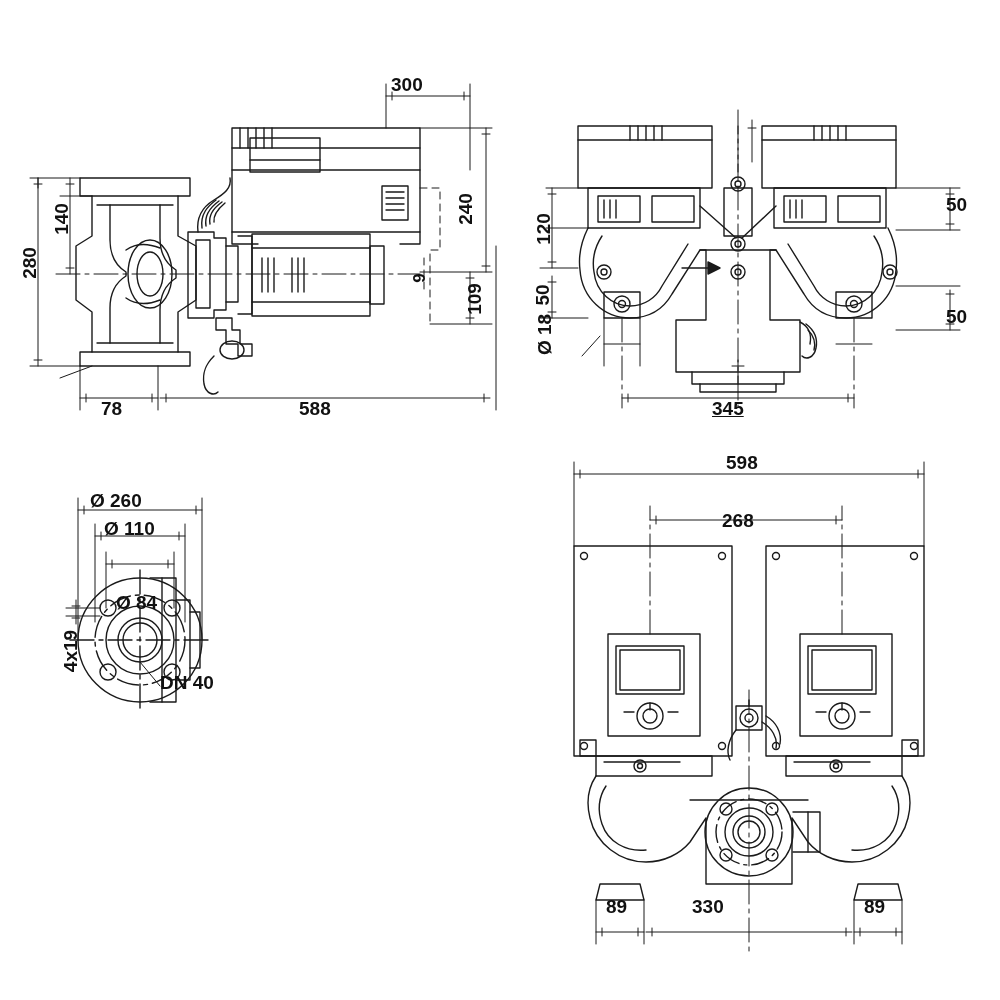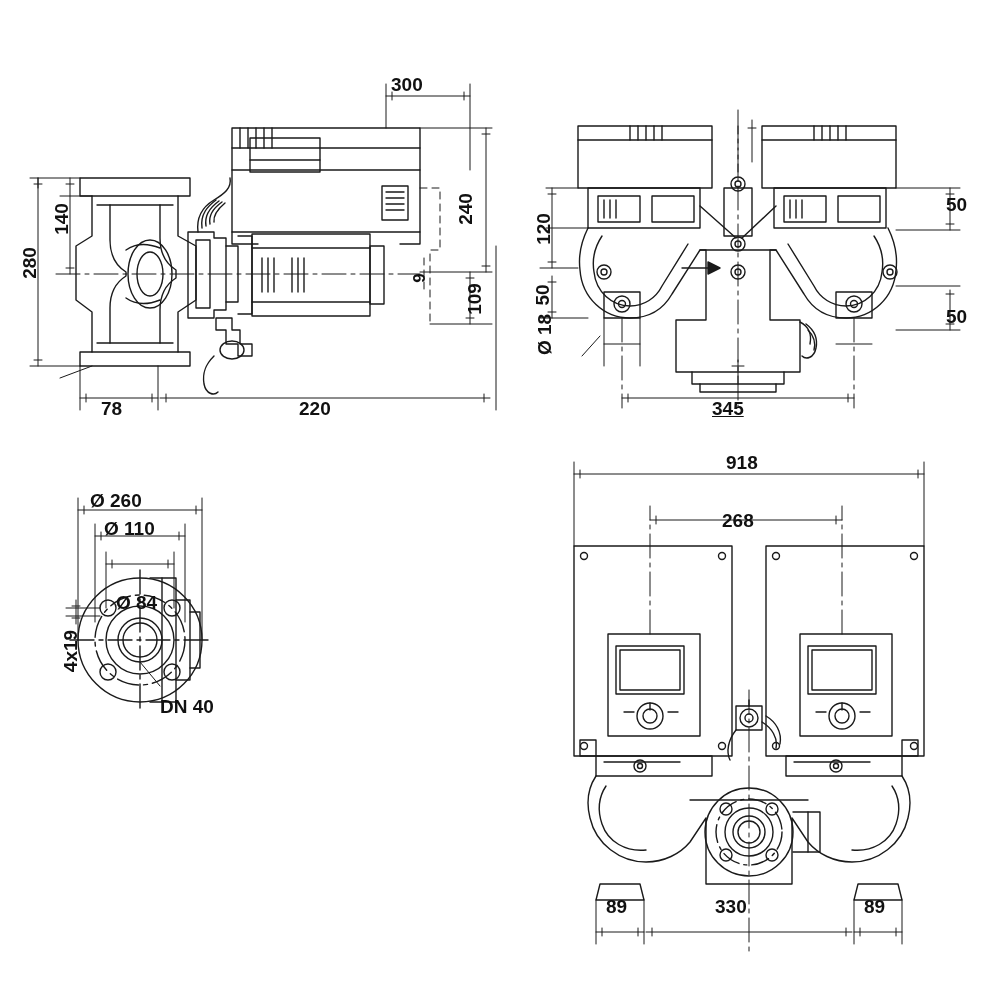--- a/index.html
+++ b/index.html
@@ -369,38 +369,38 @@
 
     <path d="M749,690 L749,952" stroke-dasharray="24 5 4 5"></path>
   </g>
 
   </g>
 </svg>
 
 <div class="lbl dim" style="left:14px;top:252px;transform:rotate(-90deg);transform-origin:center;">280</div>
 <div class="lbl dim" style="left:46px;top:208px;transform:rotate(-90deg);transform-origin:center;">140</div>
 <div class="lbl dim" style="left:101px;top:398px;">78</div>
-<div class="lbl dim" style="left:299px;top:398px;">220</div>
+<div class="lbl dim" style="left:299px;top:398px;">588</div>
 <div class="lbl dim" style="left:391px;top:74px;">300</div>
 <div class="lbl dim" style="left:450px;top:198px;transform:rotate(-90deg);transform-origin:center;">240</div>
 <div class="lbl dim" style="left:459px;top:288px;transform:rotate(-90deg);transform-origin:center;">109</div>
 <div class="lbl dim-s" style="left:415px;top:268px;transform:rotate(-90deg);transform-origin:center;">9</div>
 
 <div class="lbl dim" style="left:528px;top:218px;transform:rotate(-90deg);transform-origin:center;">120</div>
 <div class="lbl dim" style="left:532px;top:284px;transform:rotate(-90deg);transform-origin:center;">50</div>
 <div class="lbl dim" style="left:946px;top:194px;">50</div>
 <div class="lbl dim" style="left:946px;top:306px;">50</div>
 <div class="lbl dim" style="left:534px;top:355px;transform:rotate(-90deg);transform-origin:left top;">Ø 18</div>
 <div class="lbl dim" style="left:712px;top:398px;text-decoration:underline;">345</div>
 
 <div class="lbl dim" style="left:90px;top:490px;">Ø 260</div>
 <div class="lbl dim" style="left:104px;top:518px;">Ø 110</div>
 <div class="lbl dim" style="left:116px;top:546px;margin-top:46px;">Ø 84</div>
 <div class="lbl dim" style="left:50px;top:640px;transform:rotate(-90deg);transform-origin:center;">4x19</div>
-<div class="lbl dim" style="left:160px;top:696px;">DN 40</div>
-
-<div class="lbl dim" style="left:726px;top:452px;">918</div>
+<div class="lbl dim" style="left:160px;top:672px;">DN 40</div>
+
+<div class="lbl dim" style="left:726px;top:452px;">598</div>
 <div class="lbl dim" style="left:722px;top:498px;margin-top:12px;">268</div>
 <div class="lbl dim" style="left:606px;top:896px;">89</div>
-<div class="lbl dim" style="left:715px;top:896px;text-align:right;">330</div>
+<div class="lbl dim" style="left:692px;top:896px;text-align:right;">330</div>
 <div class="lbl dim" style="left:864px;top:896px;">89</div>
 
 </div>
 
 </body></html>

